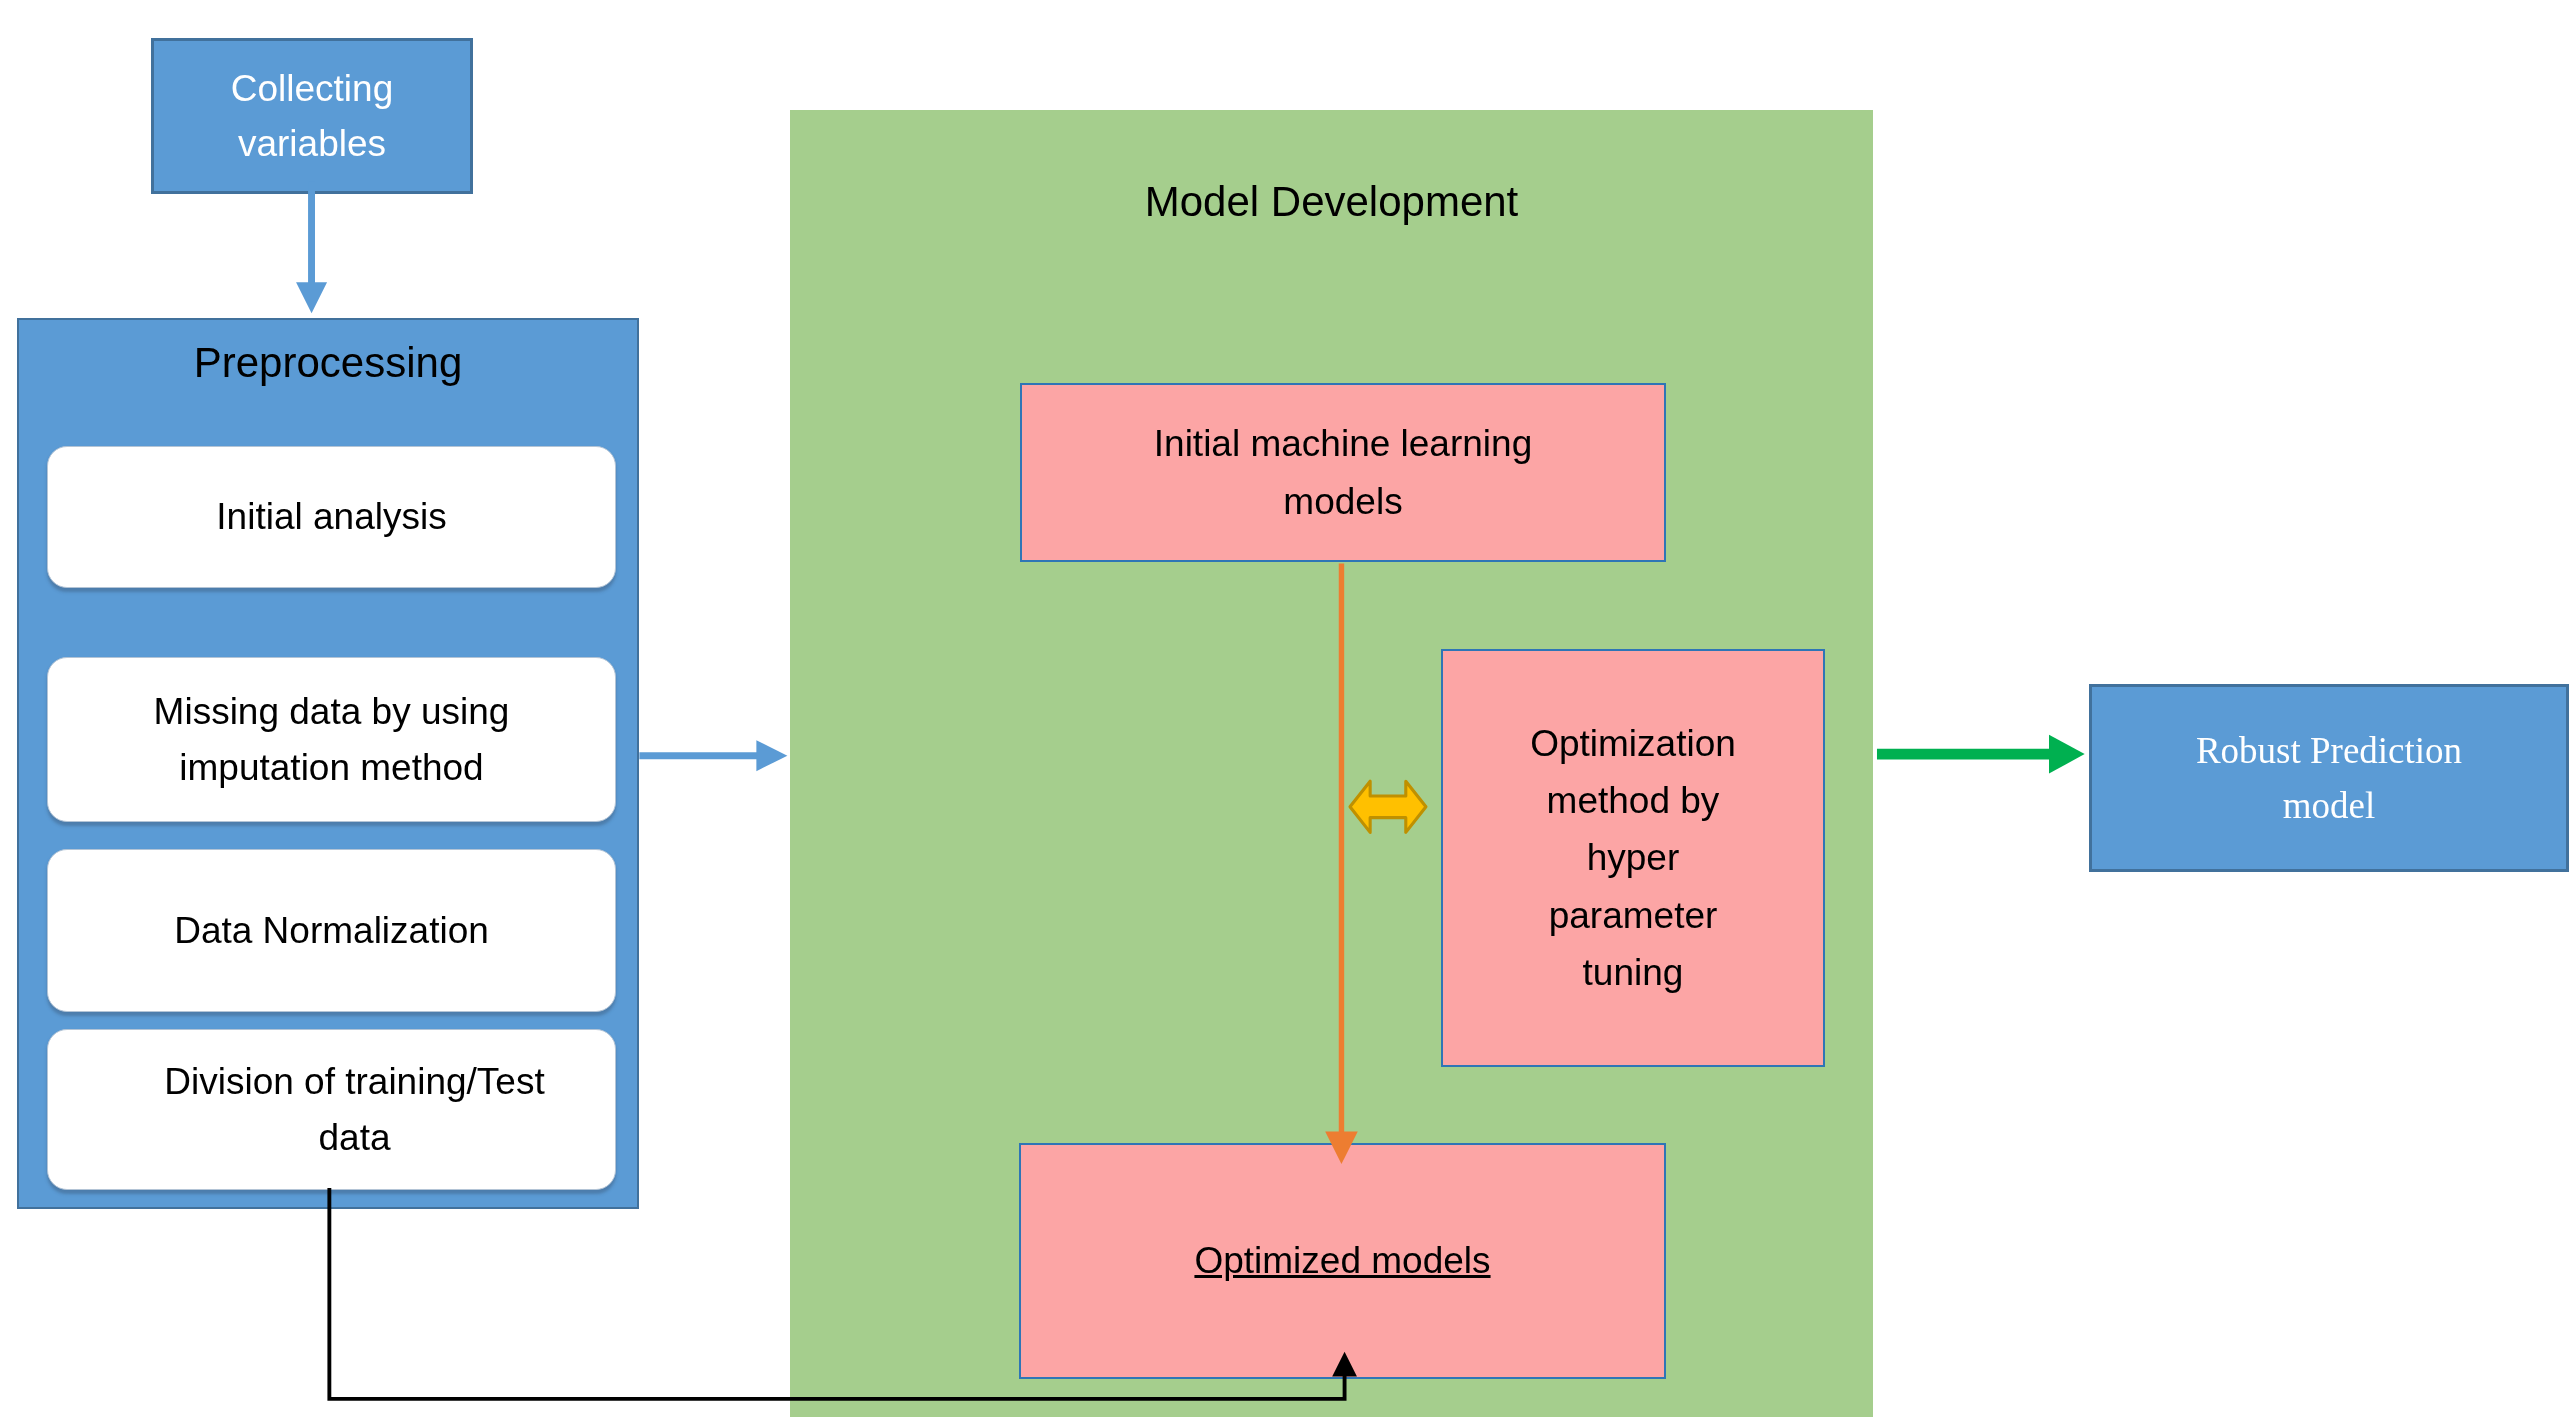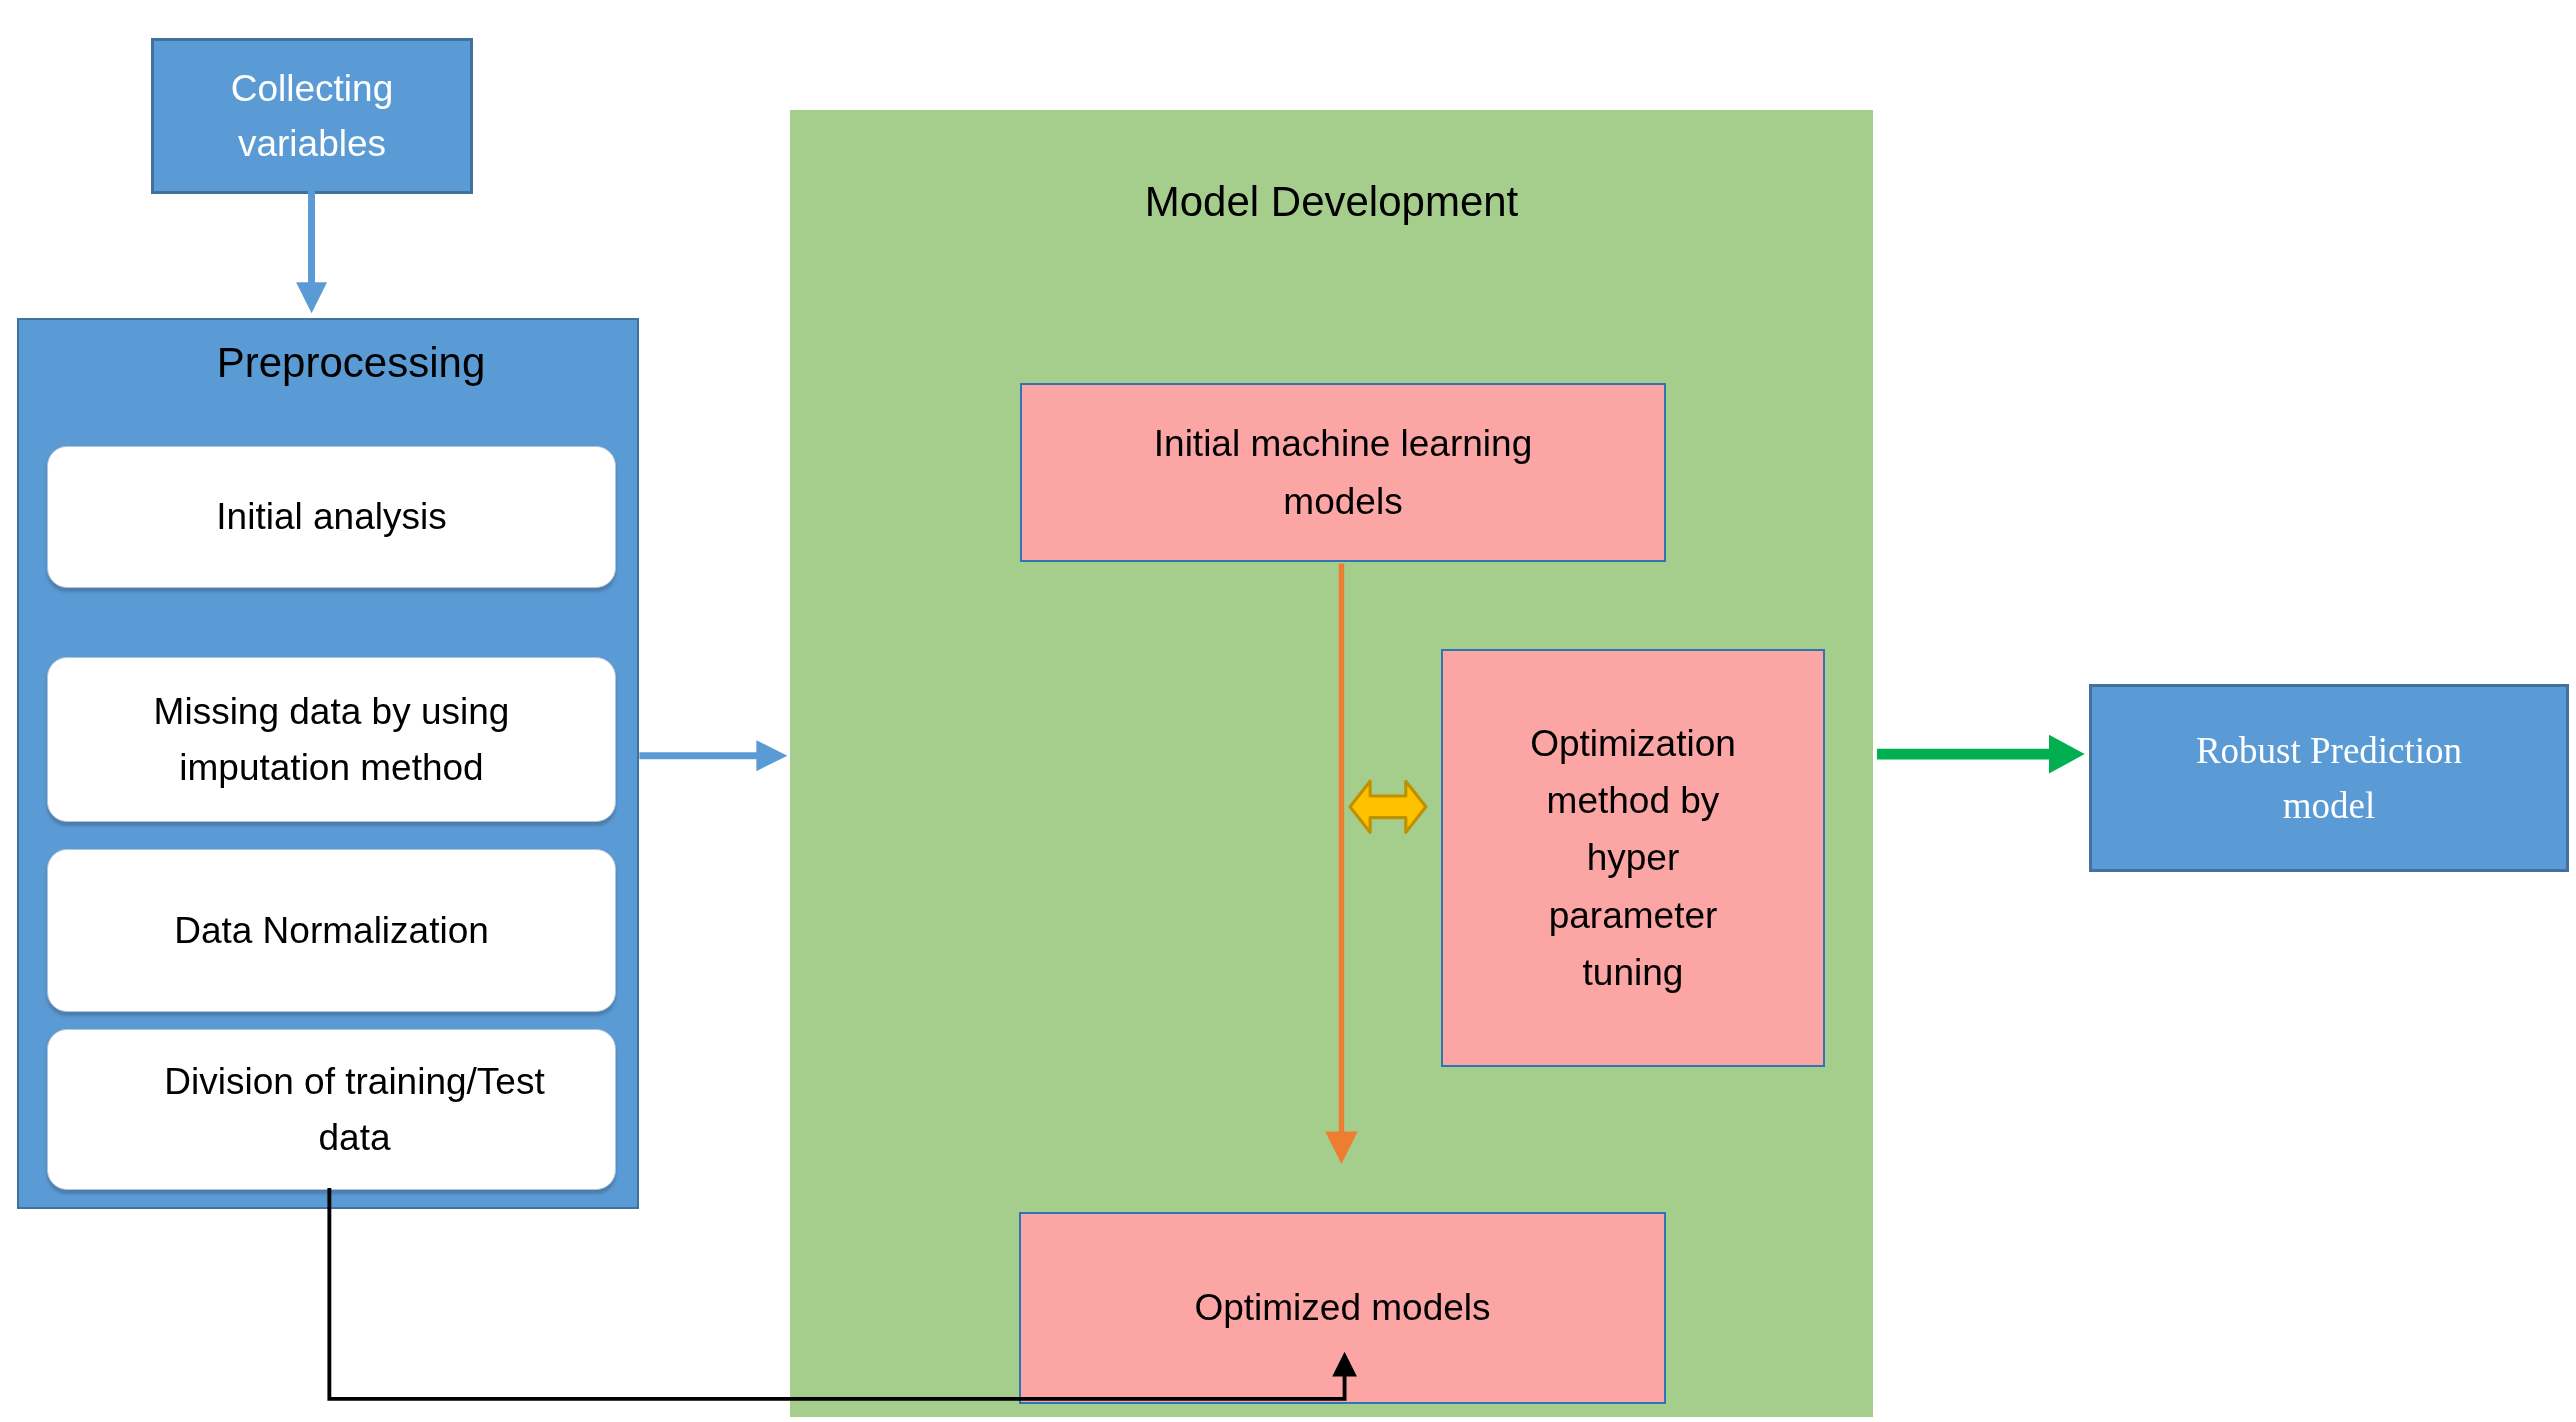--- a/index.html
+++ b/index.html
@@ -26,21 +26,21 @@
   #collecting{left:151px;top:24px;width:322px;height:156px;}
 
   #preprocessing{
     position:absolute;left:17px;top:318px;width:622px;height:891px;
     background:var(--box-blue,#5B9BD5);
     border:2.3px solid var(--box-blue-border,#41719C);
     box-sizing:border-box;
   }
   #pp-title{
     position:absolute;left:0;top:18.6px;width:100%;text-align:center;
-    font-size:42px;color:var(--text-dark,#000);margin-left:23px;
+    font-size:42px;color:var(--text-dark,#000);
   }
   .step{
     background:#ffffff;
     border:1.5px solid #b3c4d6;
     border-radius:20px;
     box-shadow:0 3.1px 3.1px rgba(50,70,95,0.35);
     color:var(--text-dark,#000);
     font-size:37px;line-height:1.5;
   }
   
@@ -59,21 +59,21 @@
   }
 
   .white-sq{
     background:#fca5a5;
     border:2.3px solid var(--white-box-border,#2E75B6);
     color:var(--text-dark,#000);
     font-size:37px;line-height:1.55;
   }
   #initial-models{left:1020px;top:383px;width:646px;height:179px;}
   #optimization{left:1441px;top:649px;width:384px;height:418px;}
-  #optimized{left:1019px;top:1212px;width:647px;height:192px;}
+  #optimized{left:1019px;top:1143px;width:647px;height:236px;text-decoration:underline;}
 
   #robust{left:2089px;top:670px;width:480px;height:188px;font-family:Liberation Serif, serif;}
 
   #connectors{
     position:absolute;left:0;top:0;width:2576px;height:1423px;
     pointer-events:none;
   }
   .ln-blue{stroke:var(--arrow-blue,#5B9BD5);stroke-width:9;fill:none;}
   .ln-orange{stroke:var(--arrow-orange,#ED7D31);stroke-width:7;fill:none;}
   .ln-green{stroke:var(--arrow-green,#00B050);stroke-width:14;fill:none;}

